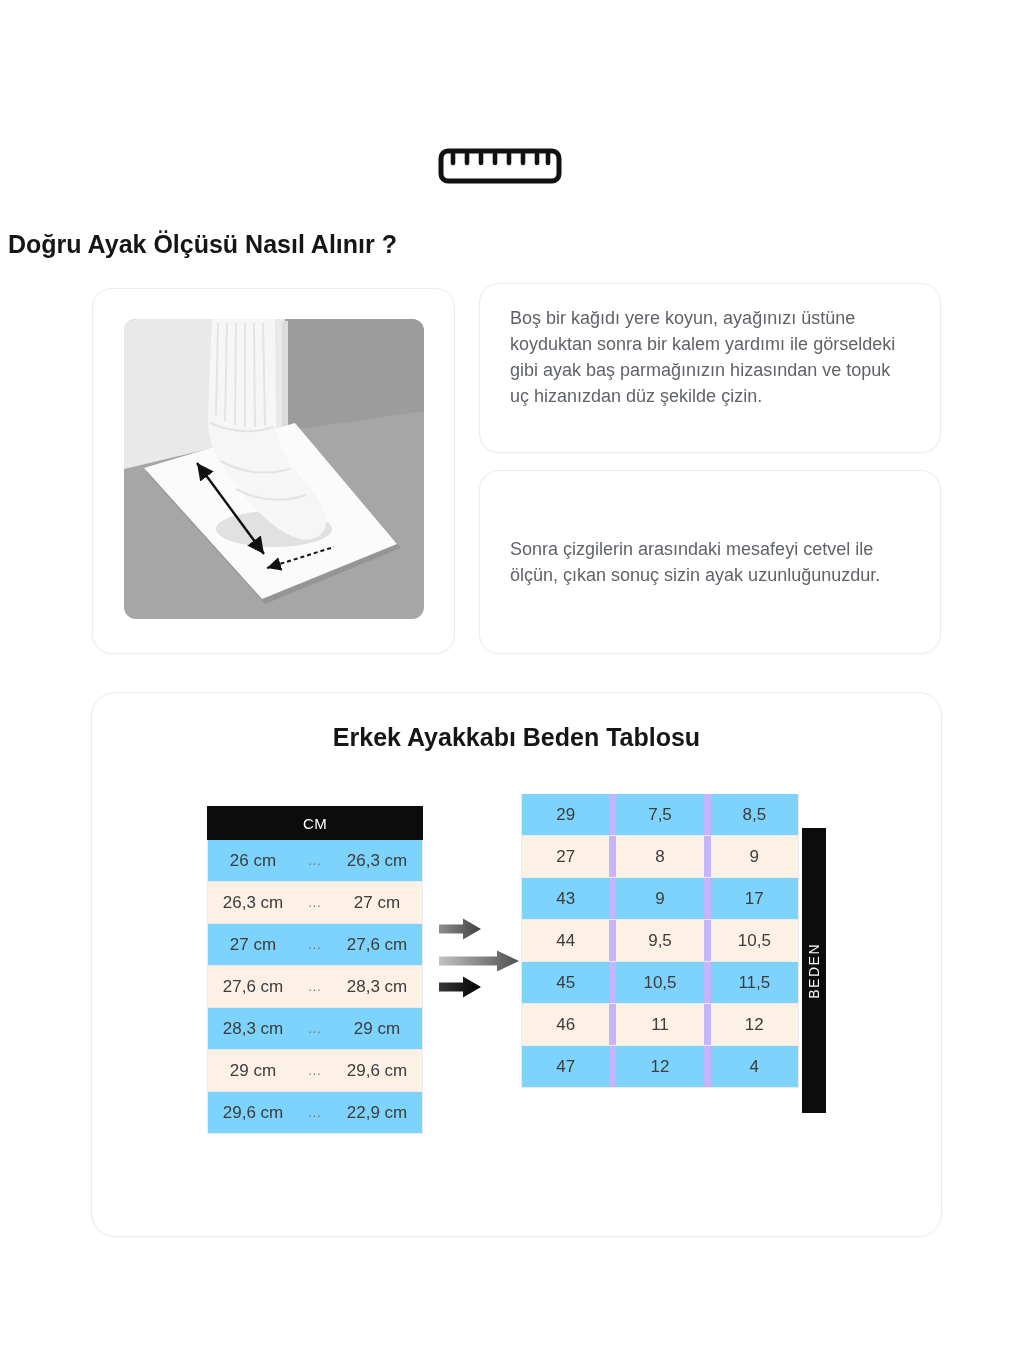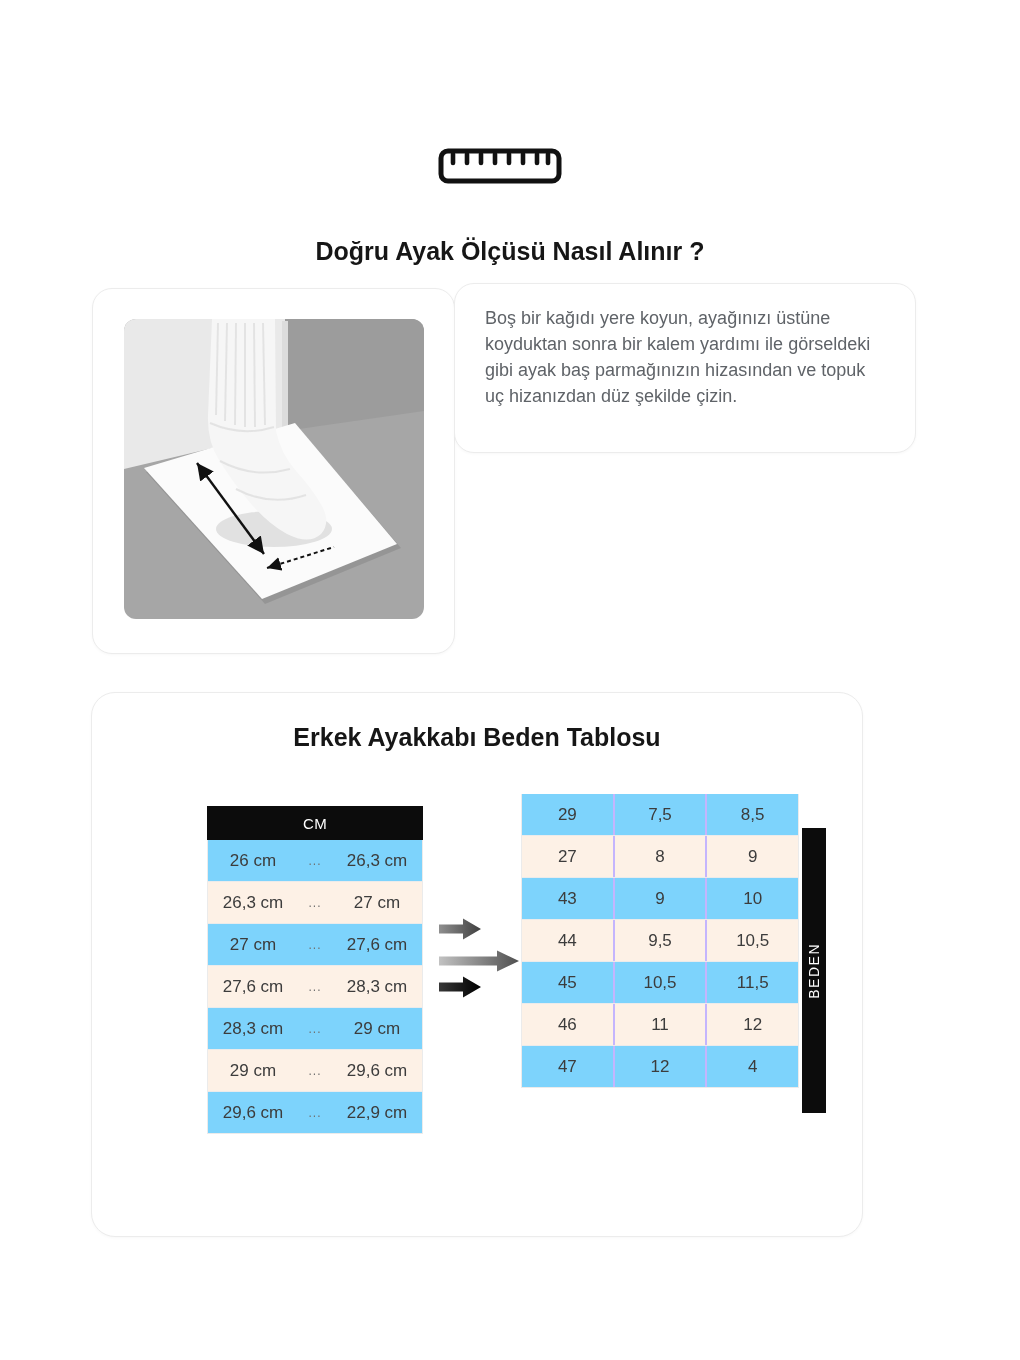--- a/index.html
+++ b/index.html
@@ -2,37 +2,37 @@
 <html><head>
 <meta charset="utf-8">
 <style>
   html,body { margin:0; padding:0; background:#ffffff; }
   .page {
     position:relative; width:1020px; height:1360px; background:#ffffff;
     font-family:"Liberation Sans", sans-serif; overflow:hidden;
   }
   .ruler-icon { position:absolute; left:438px; top:148px; width:124px; height:36px; }
   .main-title {
-    position:absolute; left:0; right:0; top:222px; margin:15px;
-    text-align:center; font-size:25px; font-weight:700; color:#161616;
+    position:absolute; left:0; right:0; top:222px; margin:8px;
+    font-size:25px; font-weight:700; color:#161616;
   }
   .card {
     position:absolute; background:#ffffff;
     border:1px solid #ececec; border-radius:20px;
     box-shadow:0 1px 3px rgba(0,0,0,0.03);
     box-sizing:border-box;
   }
   .photo-card { left:92px; top:288px; width:363px; height:366px; }
   .photo-svg { position:absolute; left:31px; top:30px; width:300px; height:300px; }
-  .card-step1 { left:454px; top:283px; width:462px; height:170px; }
+  .card-step1 { left:479px; top:283px; width:462px; height:170px; }
   .card-step1 p { margin:0; padding:21px 30px 0 30px; font-size:18px; line-height:26px; color:#5f6368; }
   .card-step2 { left:479px; top:470px; width:462px; height:184px; display:flex; align-items:center; }
   .card-step2 p { margin:0; padding:0 30px; font-size:18px; line-height:26px; color:#5f6368; }
 
-  .big-card { left:91px; top:692px; width:772px; height:545px; border-radius:24px; }
+  .big-card { left:91px; top:692px; width:851px; height:545px; border-radius:24px; }
   .section-title {
     position:absolute; left:0; right:0; top:30px; margin:0;
     text-align:center; font-size:25px; font-weight:700; color:#161616;
   }
 
   .t-header {
     height:34px; background:#0c0c0c; color:#ffffff;
     display:flex; align-items:center; justify-content:center;
     font-size:15px; letter-spacing:0.4px;
   }
@@ -43,21 +43,21 @@
   .t-row.alt { background:#fdf1e6; }
 
   .cm-table { position:absolute; left:115px; top:101px; width:216px;margin-top:12px; }
   .cm-table .v { flex:1; text-align:center; font-size:17px; color:#3c3c3c; }
   .cm-table .dots { width:34px; text-align:center; font-size:12px; color:#6f6f6f; letter-spacing:1px; }
 
   .size-table { position:absolute; left:429px; top:101px; width:278px; }
   .size-table .t-header span { flex:1; text-align:center; }
   .size-table .cell {
     flex:1; height:100%; display:flex; align-items:center; justify-content:center;
-    font-size:17px; color:#3c3c3c; border-left:2px solid #c4b5fd; box-sizing:border-box;
+    font-size:17px; color:#3c3c3c; border-left:7px solid #c4b5fd; box-sizing:border-box;
   }
   .size-table .cell:first-child { border-left:none; }
 
   .beden-bar {
     position:absolute; left:710px; top:135px; width:24px; height:285px;
     background:#0c0c0c; display:flex; align-items:center; justify-content:center;
   }
   .beden-bar span {
     writing-mode:vertical-rl; transform:rotate(180deg);
     color:#ffffff; font-size:14px; letter-spacing:1.5px;
@@ -134,20 +134,23 @@
         <line x1="73" y1="144" x2="140" y2="235" stroke="#111" stroke-width="2.4" marker-start="url(#ahs)" marker-end="url(#ah)"></line>
 
         <line x1="143" y1="249" x2="210" y2="228" stroke="#111" stroke-width="2" stroke-dasharray="4 3" marker-start="url(#ahs)"></line>
       </g>
     </svg>
   </div>
 
   <div class="card card-step1">
     <p>Boş bir kağıdı yere koyun, ayağınızı üstüne koyduktan sonra bir kalem yardımı ile görseldeki gibi ayak baş parmağınızın hizasından ve topuk uç hizanızdan düz şekilde çizin.</p>
   </div>
+  <div class="card card-step2">
+    <p>Sonra çizgilerin arasındaki mesafeyi cetvel ile ölçün, çıkan sonuç sizin ayak uzunluğunuzdur.</p>
+  </div>
 
   <div class="card big-card">
     <h2 class="section-title">Erkek Ayakkabı Beden Tablosu</h2>
 
     <div class="cm-table">
       <div class="t-header">CM</div>
 
       <div class="t-row">
         <span class="v">26 cm</span>
         <span class="dots">...</span>
@@ -213,21 +216,21 @@
         <span class="cell">8,5</span>
       </div>
       <div class="t-row alt">
         <span class="cell">27</span>
         <span class="cell">8</span>
         <span class="cell">9</span>
       </div>
       <div class="t-row">
         <span class="cell">43</span>
         <span class="cell">9</span>
-        <span class="cell">10</span>
+        <span class="cell">17</span>
       </div>
       <div class="t-row alt">
         <span class="cell">44</span>
         <span class="cell">9,5</span>
         <span class="cell">10,5</span>
       </div>
       <div class="t-row">
         <span class="cell">45</span>
         <span class="cell">10,5</span>
         <span class="cell">11,5</span>

